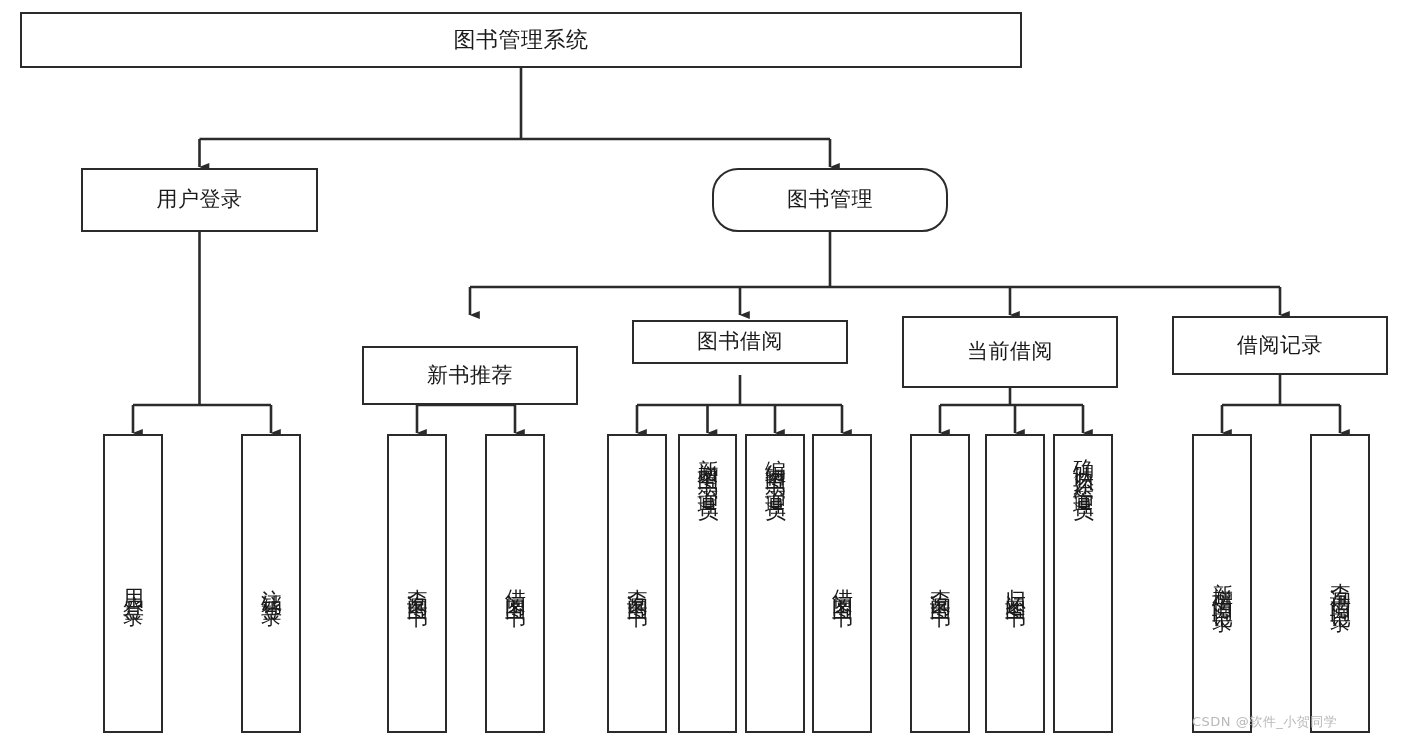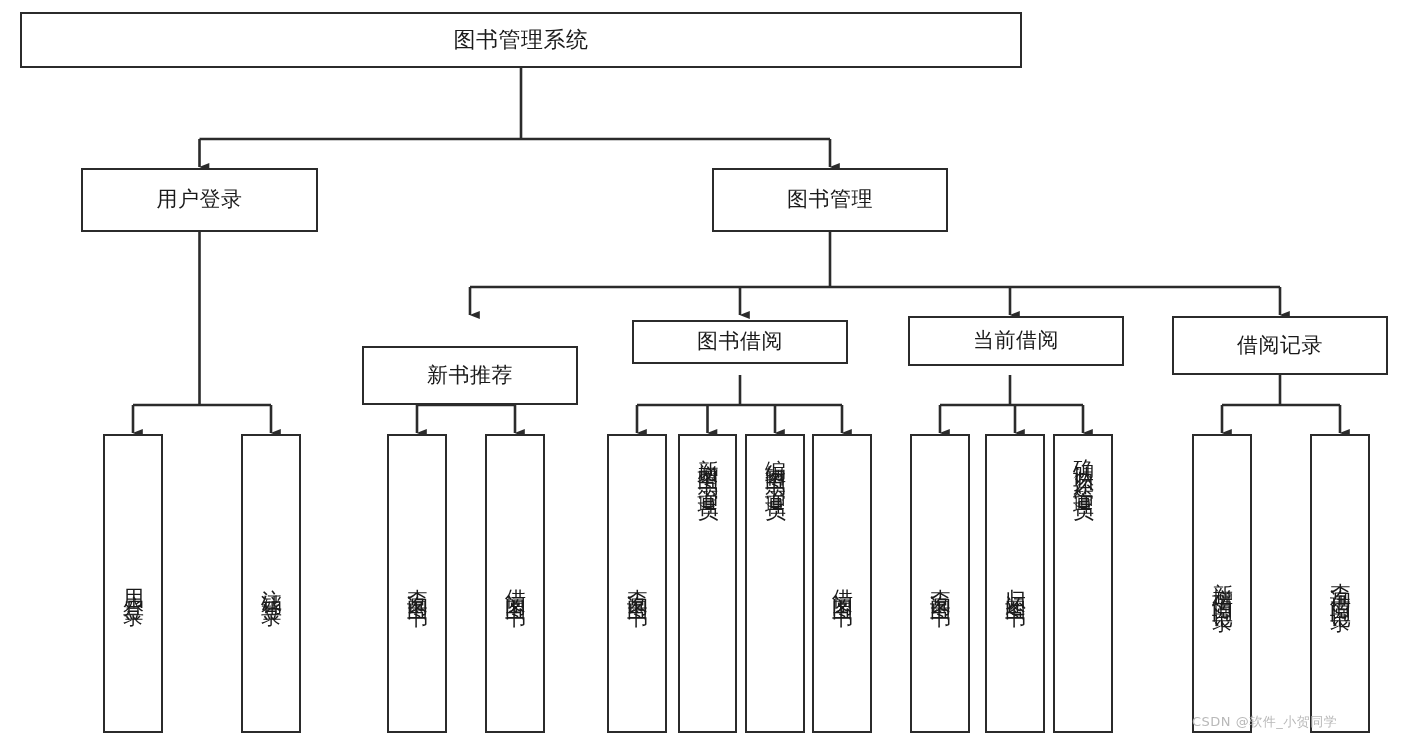--- a/index.html
+++ b/index.html
@@ -126,30 +126,30 @@
       </g>
   </svg>
 
   <div id="node-layer">
       <div class="node horiz root" style="left: 20px; top: 12px; width: 1002px; height: 56px;">
         <span class="label">图书管理系统</span>
       </div>
       <div class="node horiz" style="left: 81px; top: 168px; width: 237px; height: 64px;">
         <span class="label">用户登录</span>
       </div>
-      <div class="node horiz" style="left: 712px; top: 168px; width: 236px; height: 64px;">
+      <div class="node horiz" style="left: 712px; top: 168px; width: 236px; height: 64px; border-radius: 26px;">
         <span class="label">图书管理</span>
       </div>
       <div class="node horiz" style="left: 362px; top: 316px; width: 216px; height: 59px; margin-top: 30px;">
         <span class="label">新书推荐</span>
       </div>
       <div class="node horiz" style="left: 632px; top: 320px; width: 216px; height: 44px;">
         <span class="label">图书借阅</span>
       </div>
-      <div class="node horiz" style="left: 902px; top: 316px; width: 216px; height: 50px; margin-left: 6px;">
+      <div class="node horiz" style="left: 902px; top: 316px; width: 216px; height: 72px;">
         <span class="label">当前借阅</span>
       </div>
       <div class="node horiz" style="left: 1172px; top: 316px; width: 216px; height: 59px; justify-content: center;">
         <span class="label">借阅记录</span>
       </div>
       <div class="node vert" style="left: 103px; top: 434px; width: 60px; height: 299px;">
         <span class="label">用户登录</span>
       </div>
       <div class="node vert" style="left: 241px; top: 434px; width: 60px; height: 299px;">
         <span class="label">注销登录</span>

